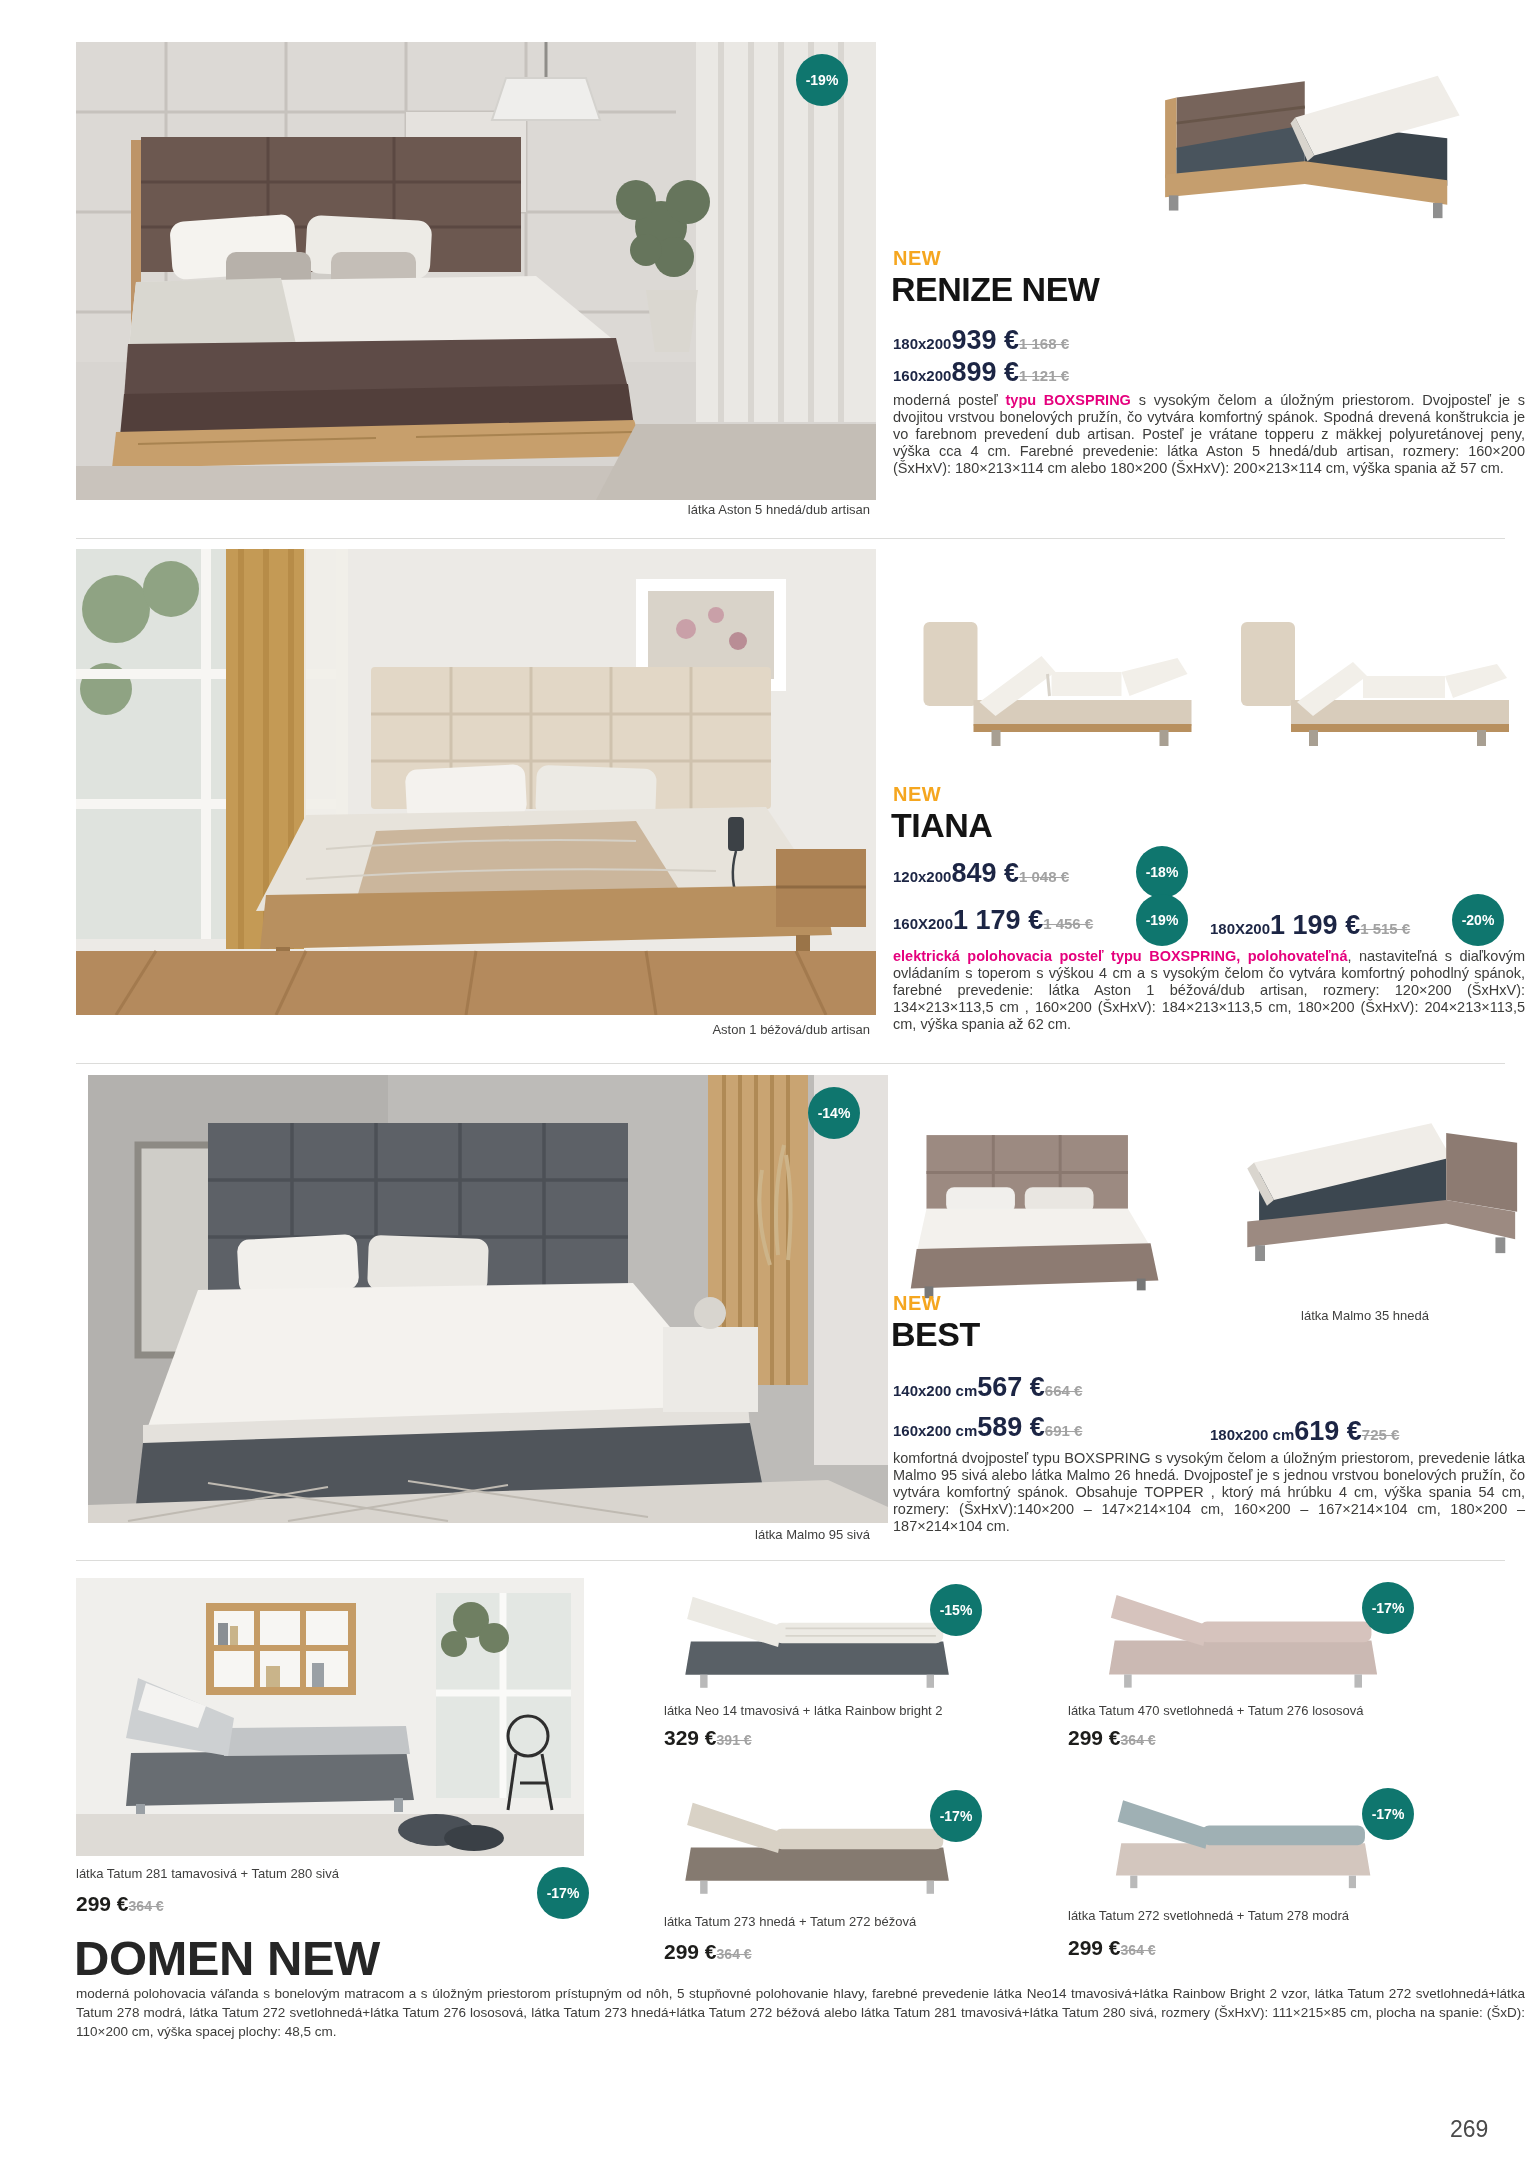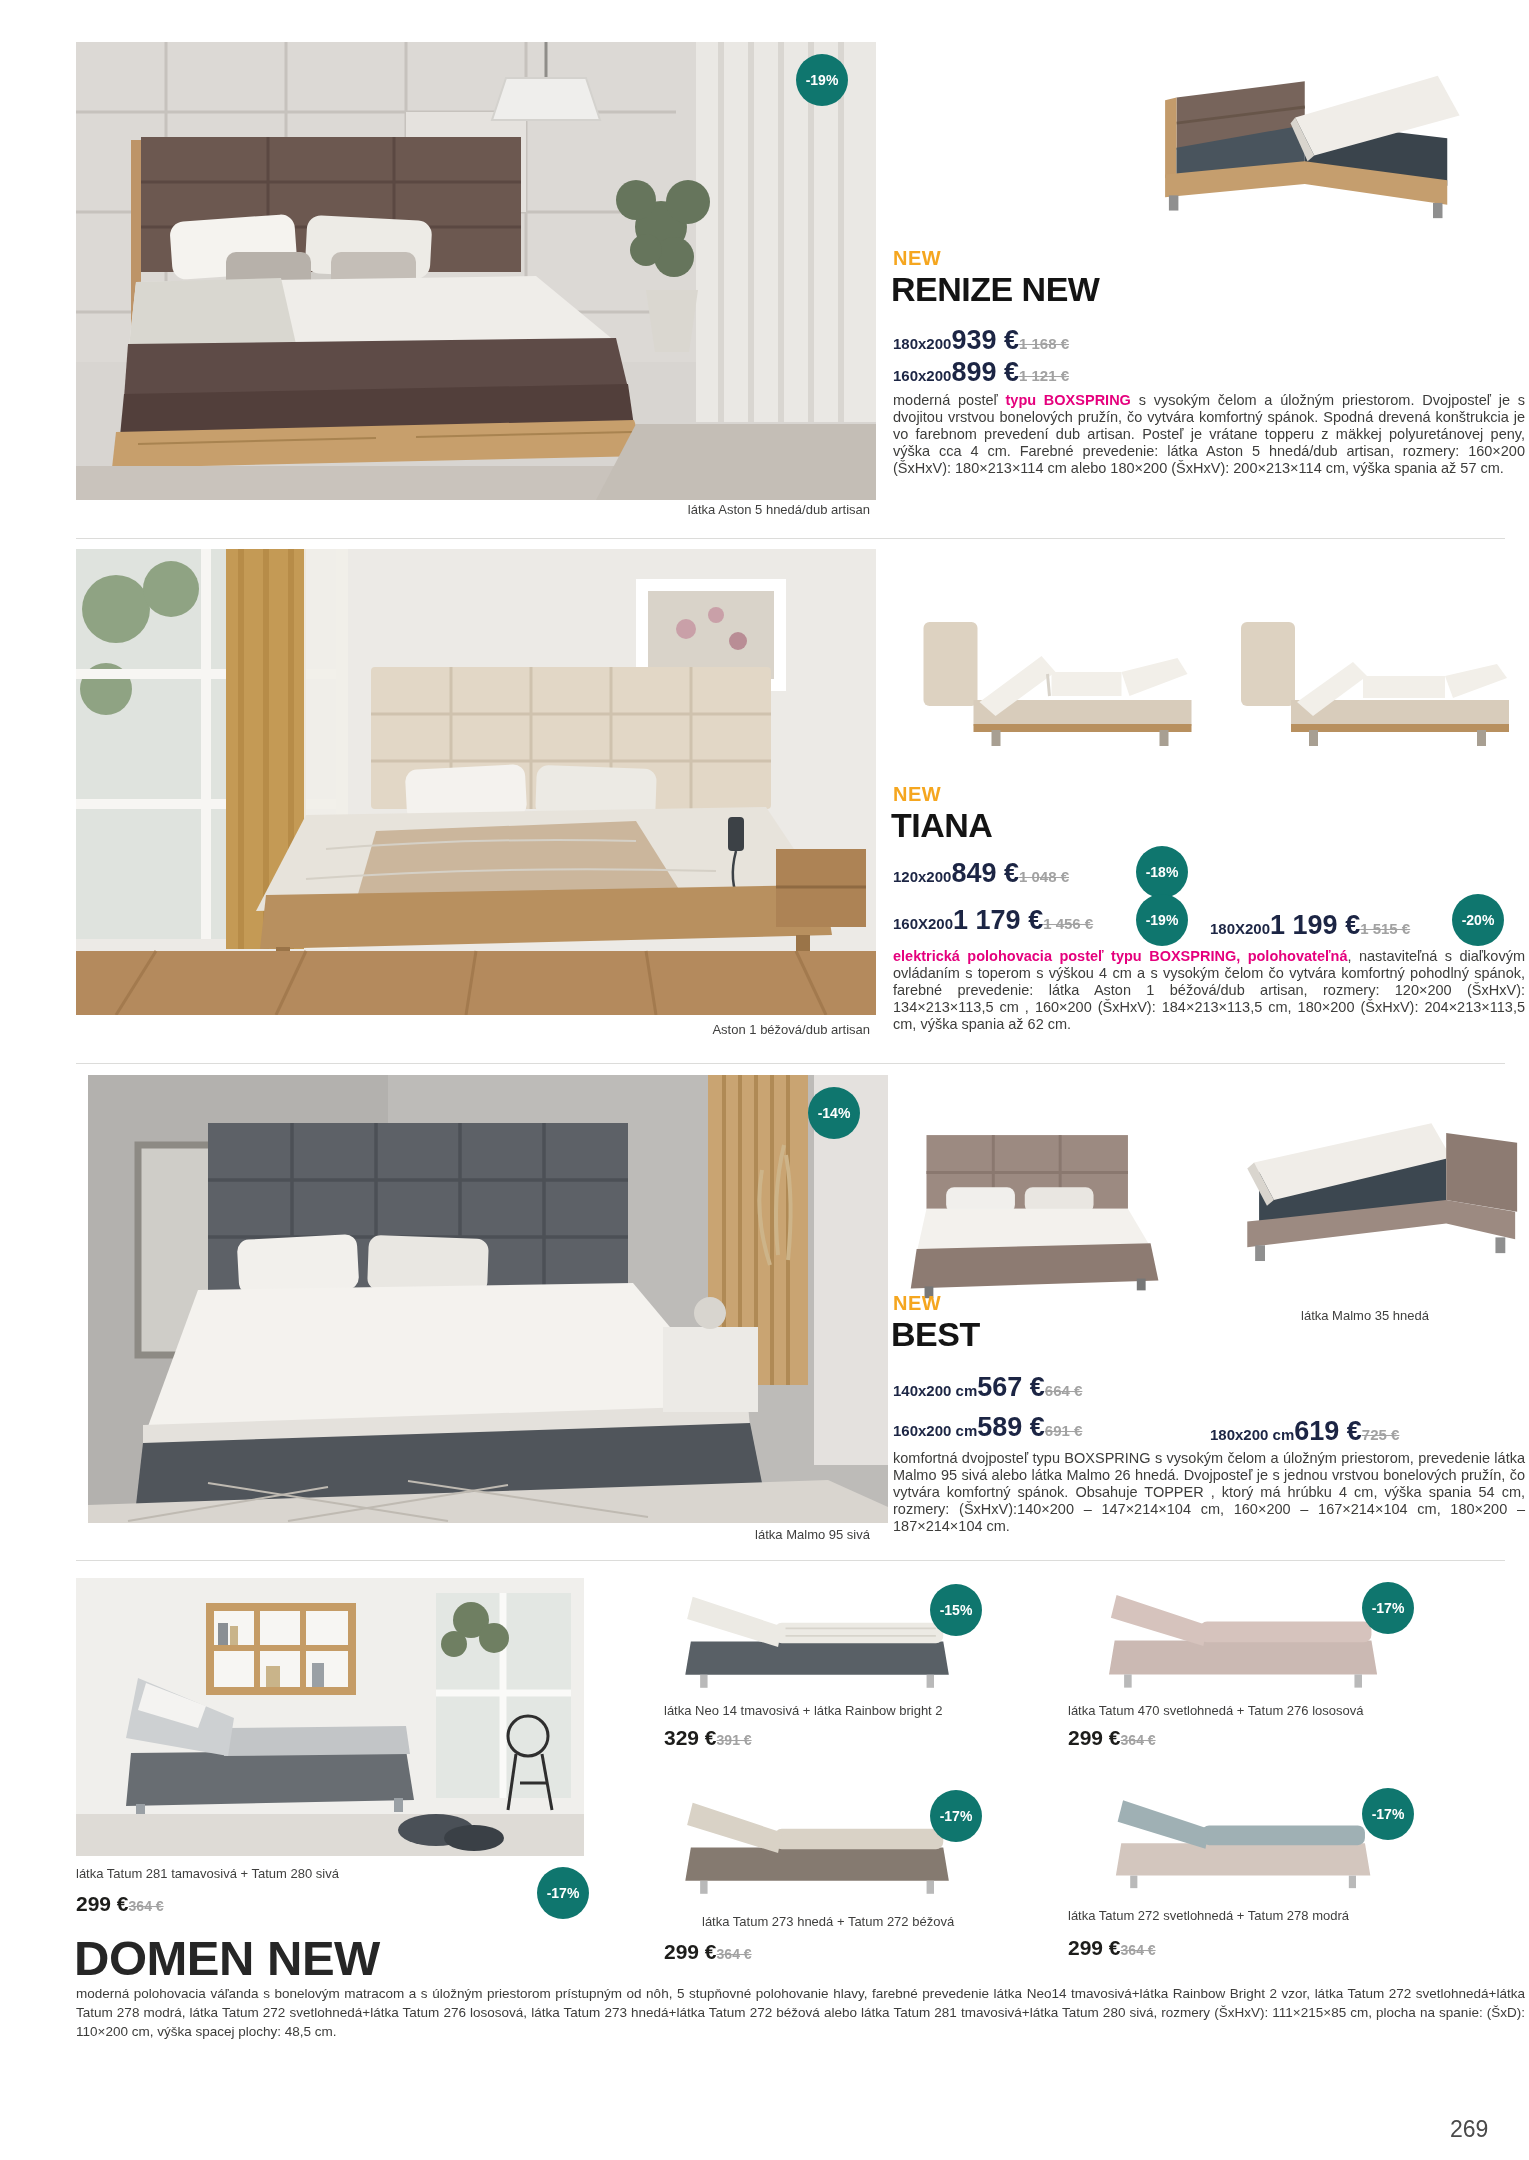--- a/index.html
+++ b/index.html
@@ -439,21 +439,21 @@
   <div class="thumb" style="left:664px;top:1788px;width:308px;height:116px;">
     <svg viewBox="0 0 330 125">
       <polygon points="28,64 300,64 306,100 22,100" fill="#857a70"></polygon>
       <rect x="118" y="44" width="182" height="22" rx="8" fill="#d9d2c6"></rect>
       <polygon points="30,16 126,48 122,70 24,40" fill="#d9d2c6"></polygon>
       <rect x="38" y="100" width="8" height="14" fill="#b9b9b9"></rect>
         <rect x="282" y="100" width="8" height="14" fill="#b9b9b9"></rect>
     </svg>
     <div class="badge" style="right:-10px;top:2px;">-17%</div>
   </div>
-  <div class="abs caption" style="left:664px;top:1914px;margin-left:38px;">látka Tatum 273 hnedá + Tatum 272 béžová</div>
+  <div class="abs caption" style="left:664px;top:1914px;">látka Tatum 273 hnedá + Tatum 272 béžová</div>
   <div class="price-row" style="left:664px;top:1940px;">
     <span class="price-sm">299 €</span>
     <span class="old-sm">364 €</span>
   </div>
 
   <div class="thumb" style="left:1068px;top:1786px;width:352px;height:112px;">
     <svg viewBox="0 0 330 125">
       <polygon points="28,64 300,64 306,100 22,100" fill="#d3c6be"></polygon>
       <rect x="118" y="44" width="182" height="22" rx="8" fill="#9fb0b4"></rect>
       <polygon points="30,16 126,48 122,70 24,40" fill="#9fb0b4"></polygon>

